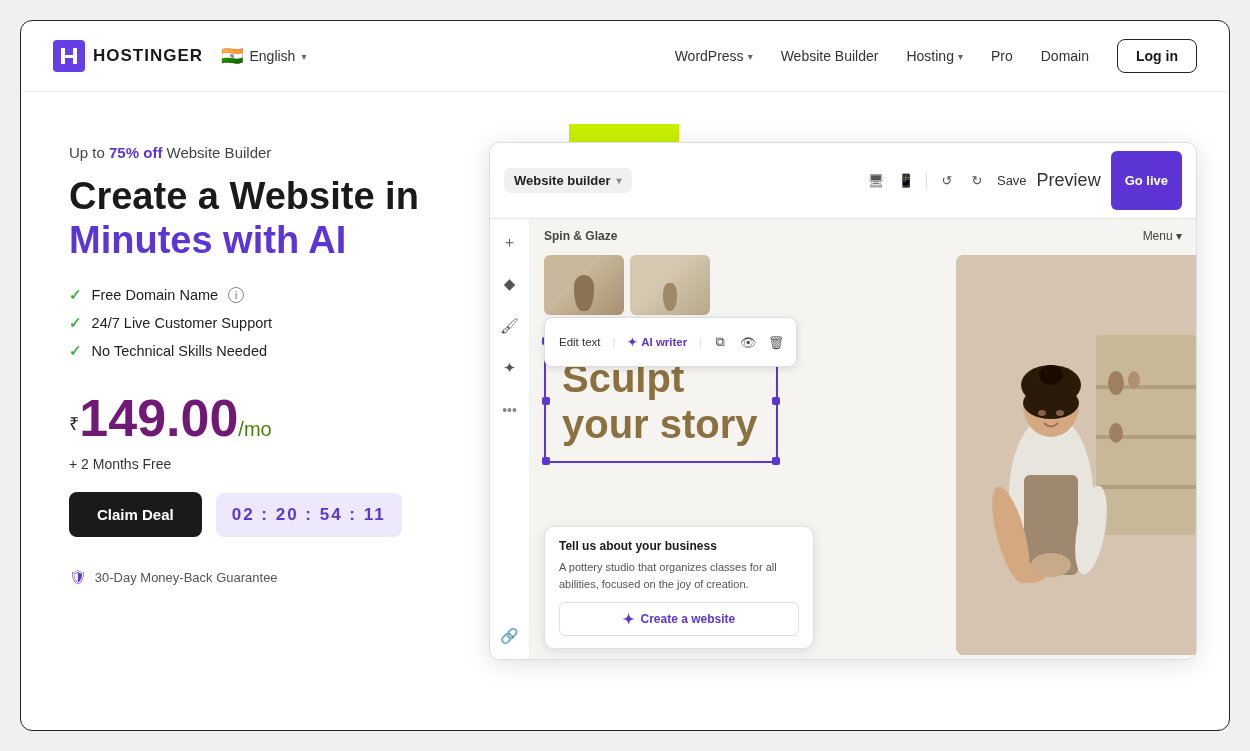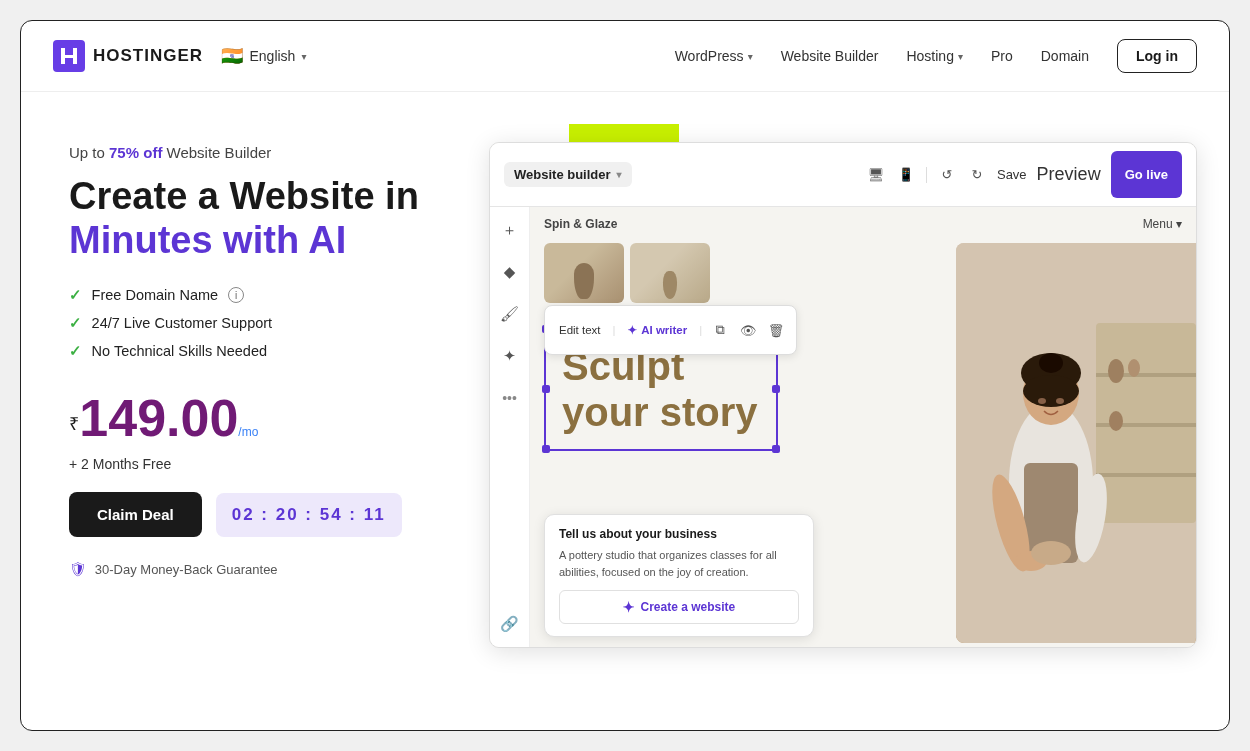--- a/index.html
+++ b/index.html
@@ -156,33 +156,33 @@
       font-size: 18px;
       color: #1a1a1a;
       vertical-align: super;
     }
     .price-amount {
       font-size: 52px;
       font-weight: 800;
       color: #701a75;
     }
     .price-period {
-      font-size: 12px;
-      color: #3b82f6;
+      font-size: 20px;
+      color: #4d7c0f;
     }
     .price-free {
       font-size: 14px;
       color: #333;
       margin-bottom: 20px;
     }
     .action-row {
       display: flex;
       align-items: center;
       gap: 14px;
-      margin-bottom: 24px;
+      margin-bottom: 32px;
     }
     .claim-btn {
       background: #1a1a1a;
       color: #fff;
       border: none;
       border-radius: 8px;
       padding: 14px 28px;
       font-size: 15px;
       font-weight: 700;
       cursor: pointer;
@@ -261,21 +261,21 @@
       cursor: pointer;
     }
     .tb-sep { width: 1px; height: 16px; background: #ddd; }
     .tb-save { font-size: 13px; color: #333; cursor: pointer; }
     .tb-preview { font-size: 18px; color: #333; cursor: pointer; }
     .tb-golive {
       background: #5c35d4;
       color: #fff;
       border: none;
       border-radius: 6px;
-      padding: 16px 14px;
+      padding: 22px 14px;
       font-size: 13px;
       font-weight: 600;
       cursor: pointer;
     }
 
     .builder-body {
       display: flex;
     }
     .builder-sidebar {
       width: 40px;

